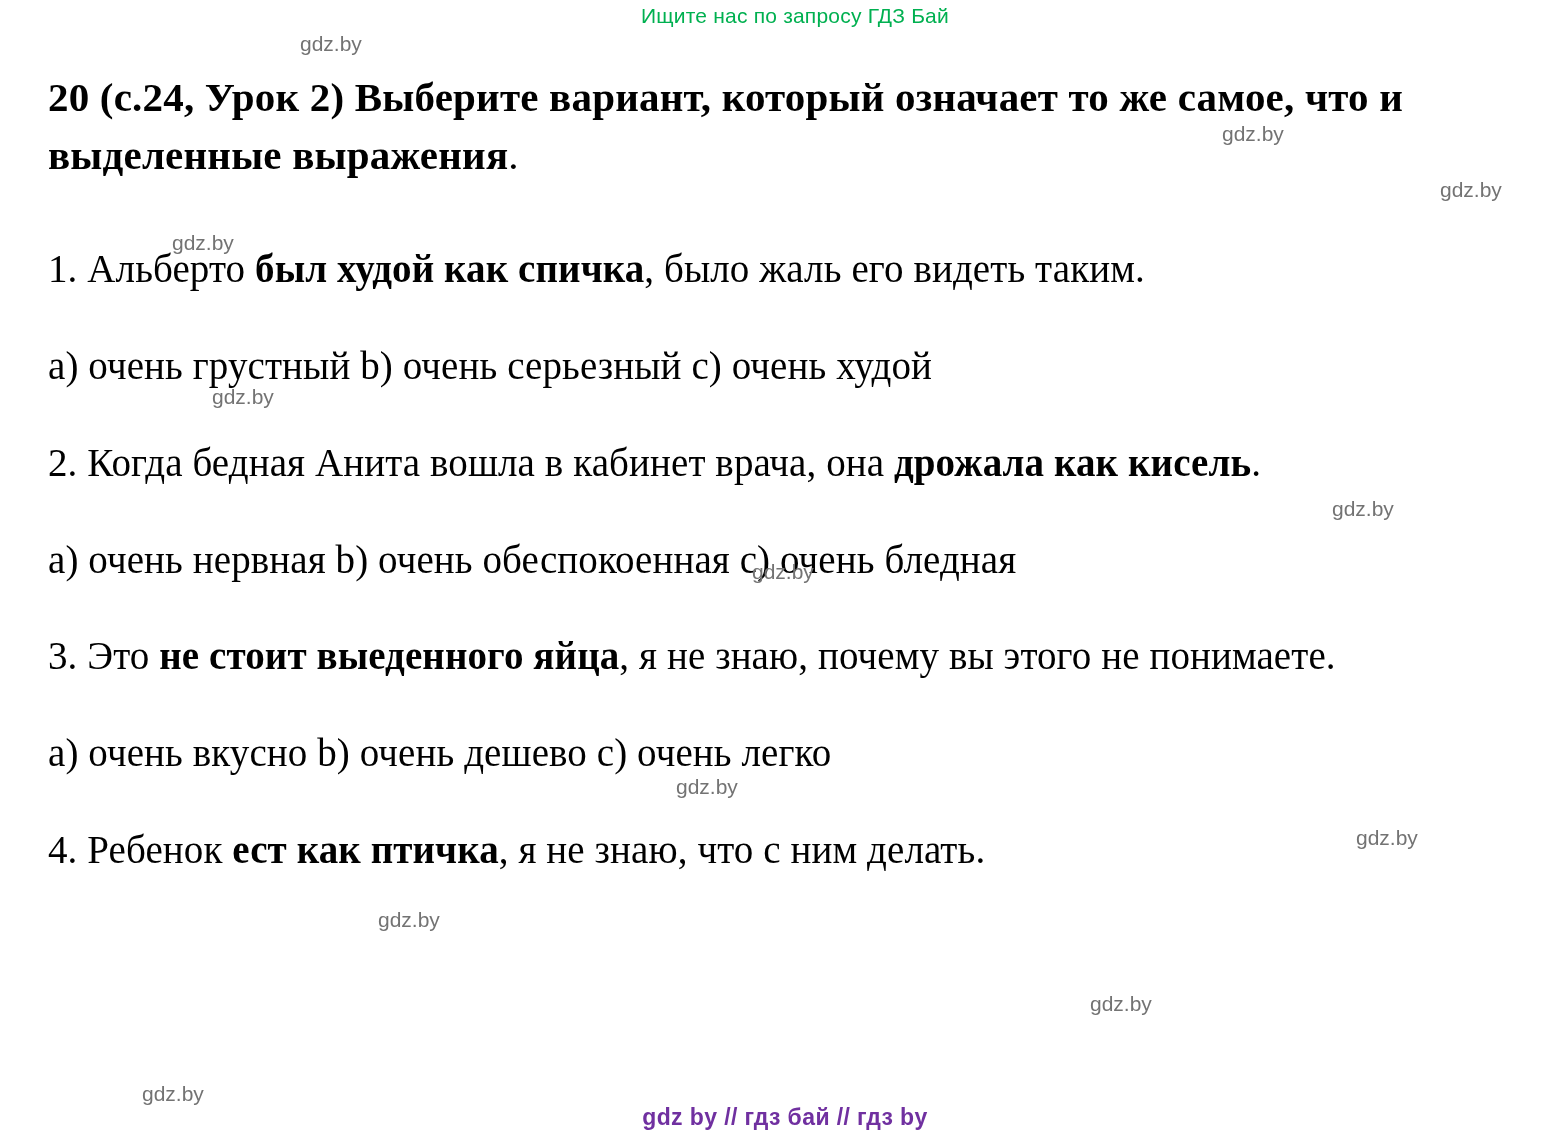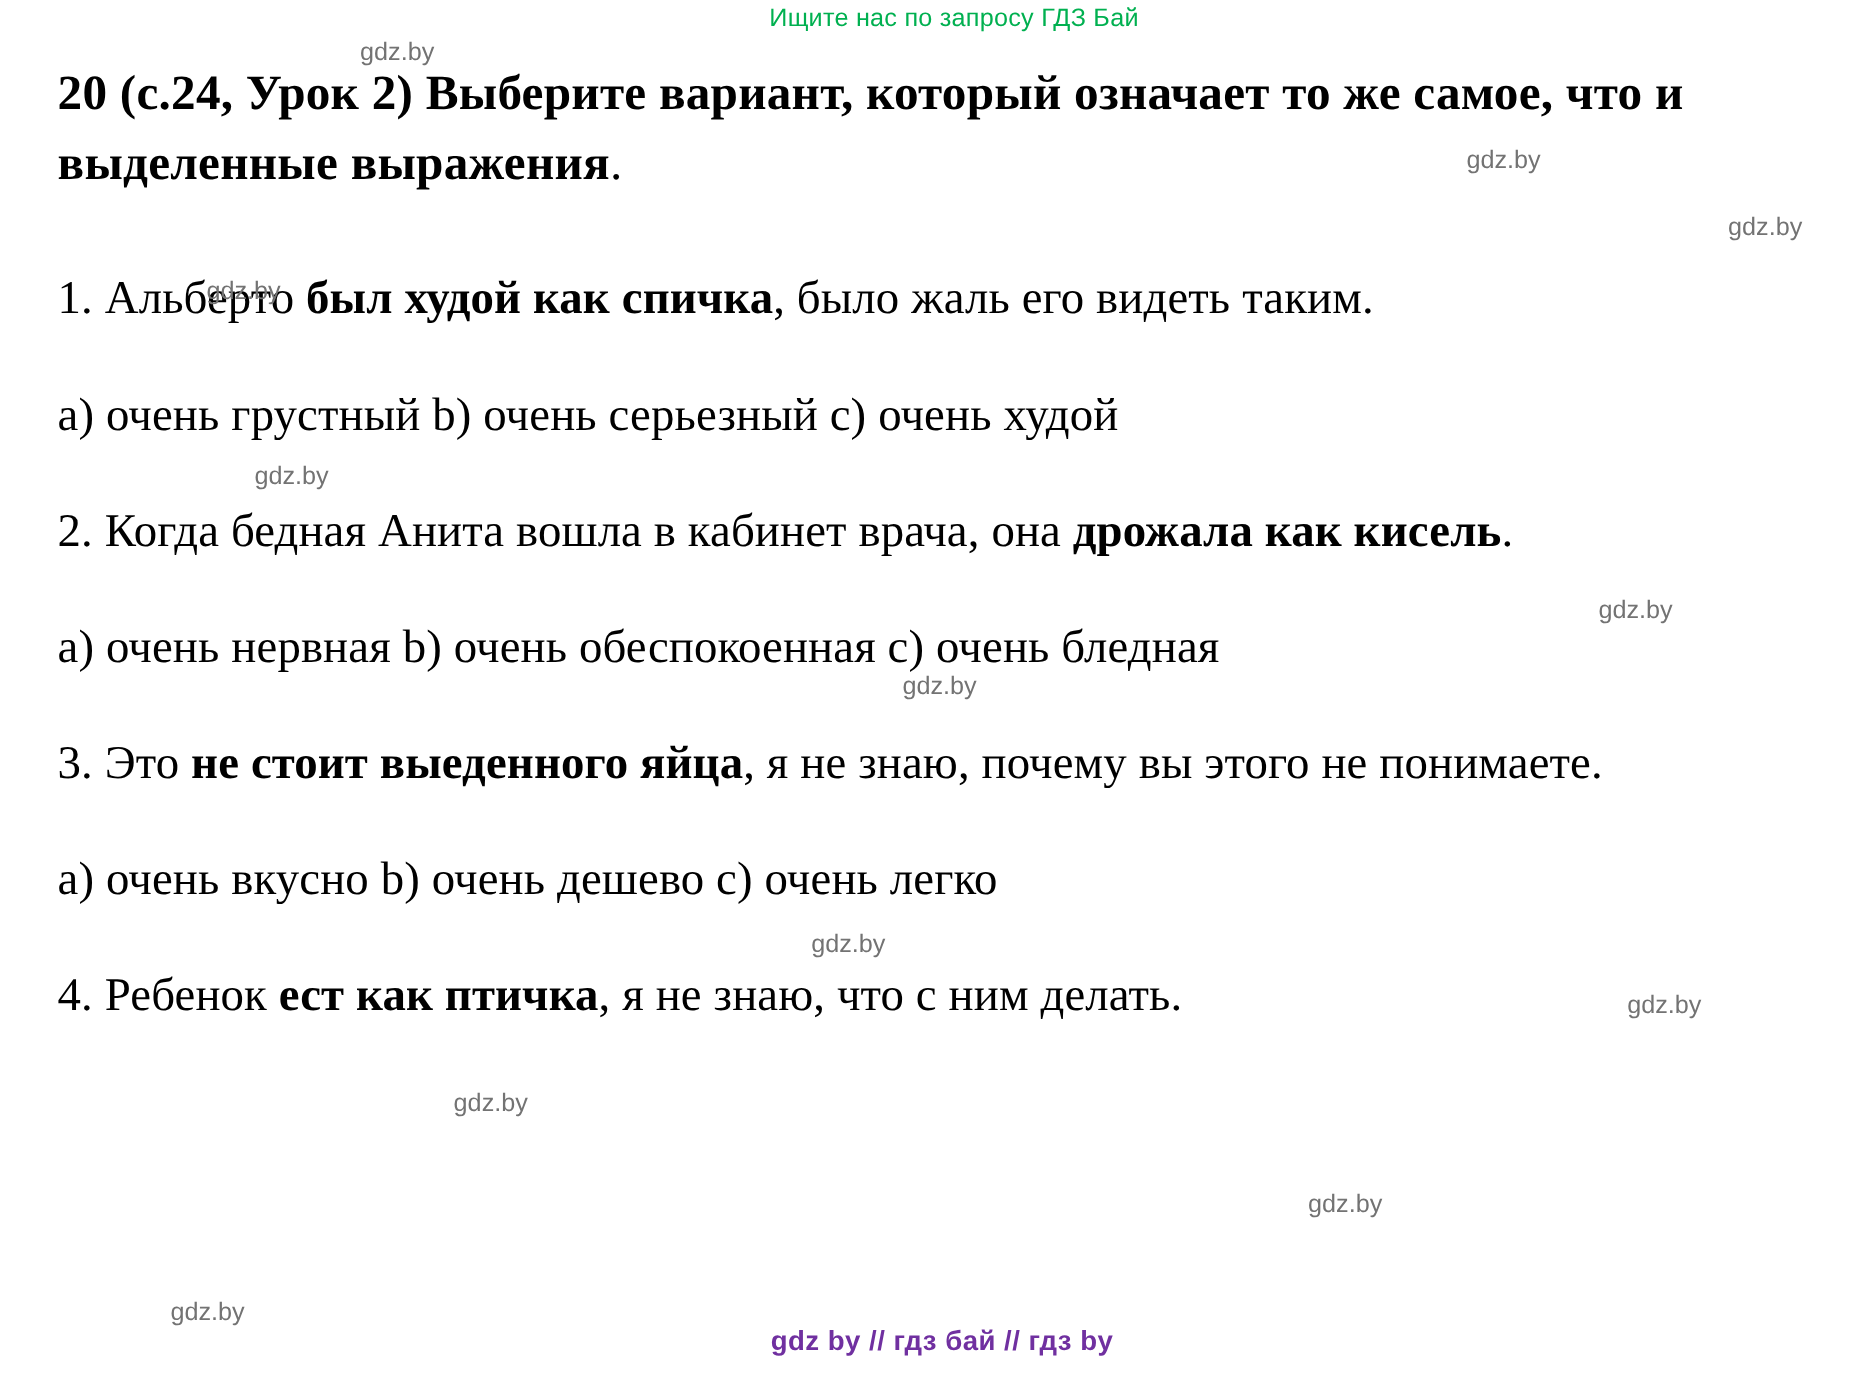--- a/index.html
+++ b/index.html
@@ -25,21 +25,21 @@
     font-family: "Liberation Sans", sans-serif;
     font-size: 21px;
     color: #00b050;
     font-weight: normal;
     letter-spacing: 0.2px;
     padding-left: 22px;
   }
 
   .content {
     position: absolute;
-    top: 48px;
+    top: 68px;
     left: 48px;
     width: 1470px;
   }
 
   .task-title {
     font-size: 41px;
     font-weight: bold;
     line-height: 1.42;
     margin: 0 0 0 0;
     letter-spacing: 0.2px;

